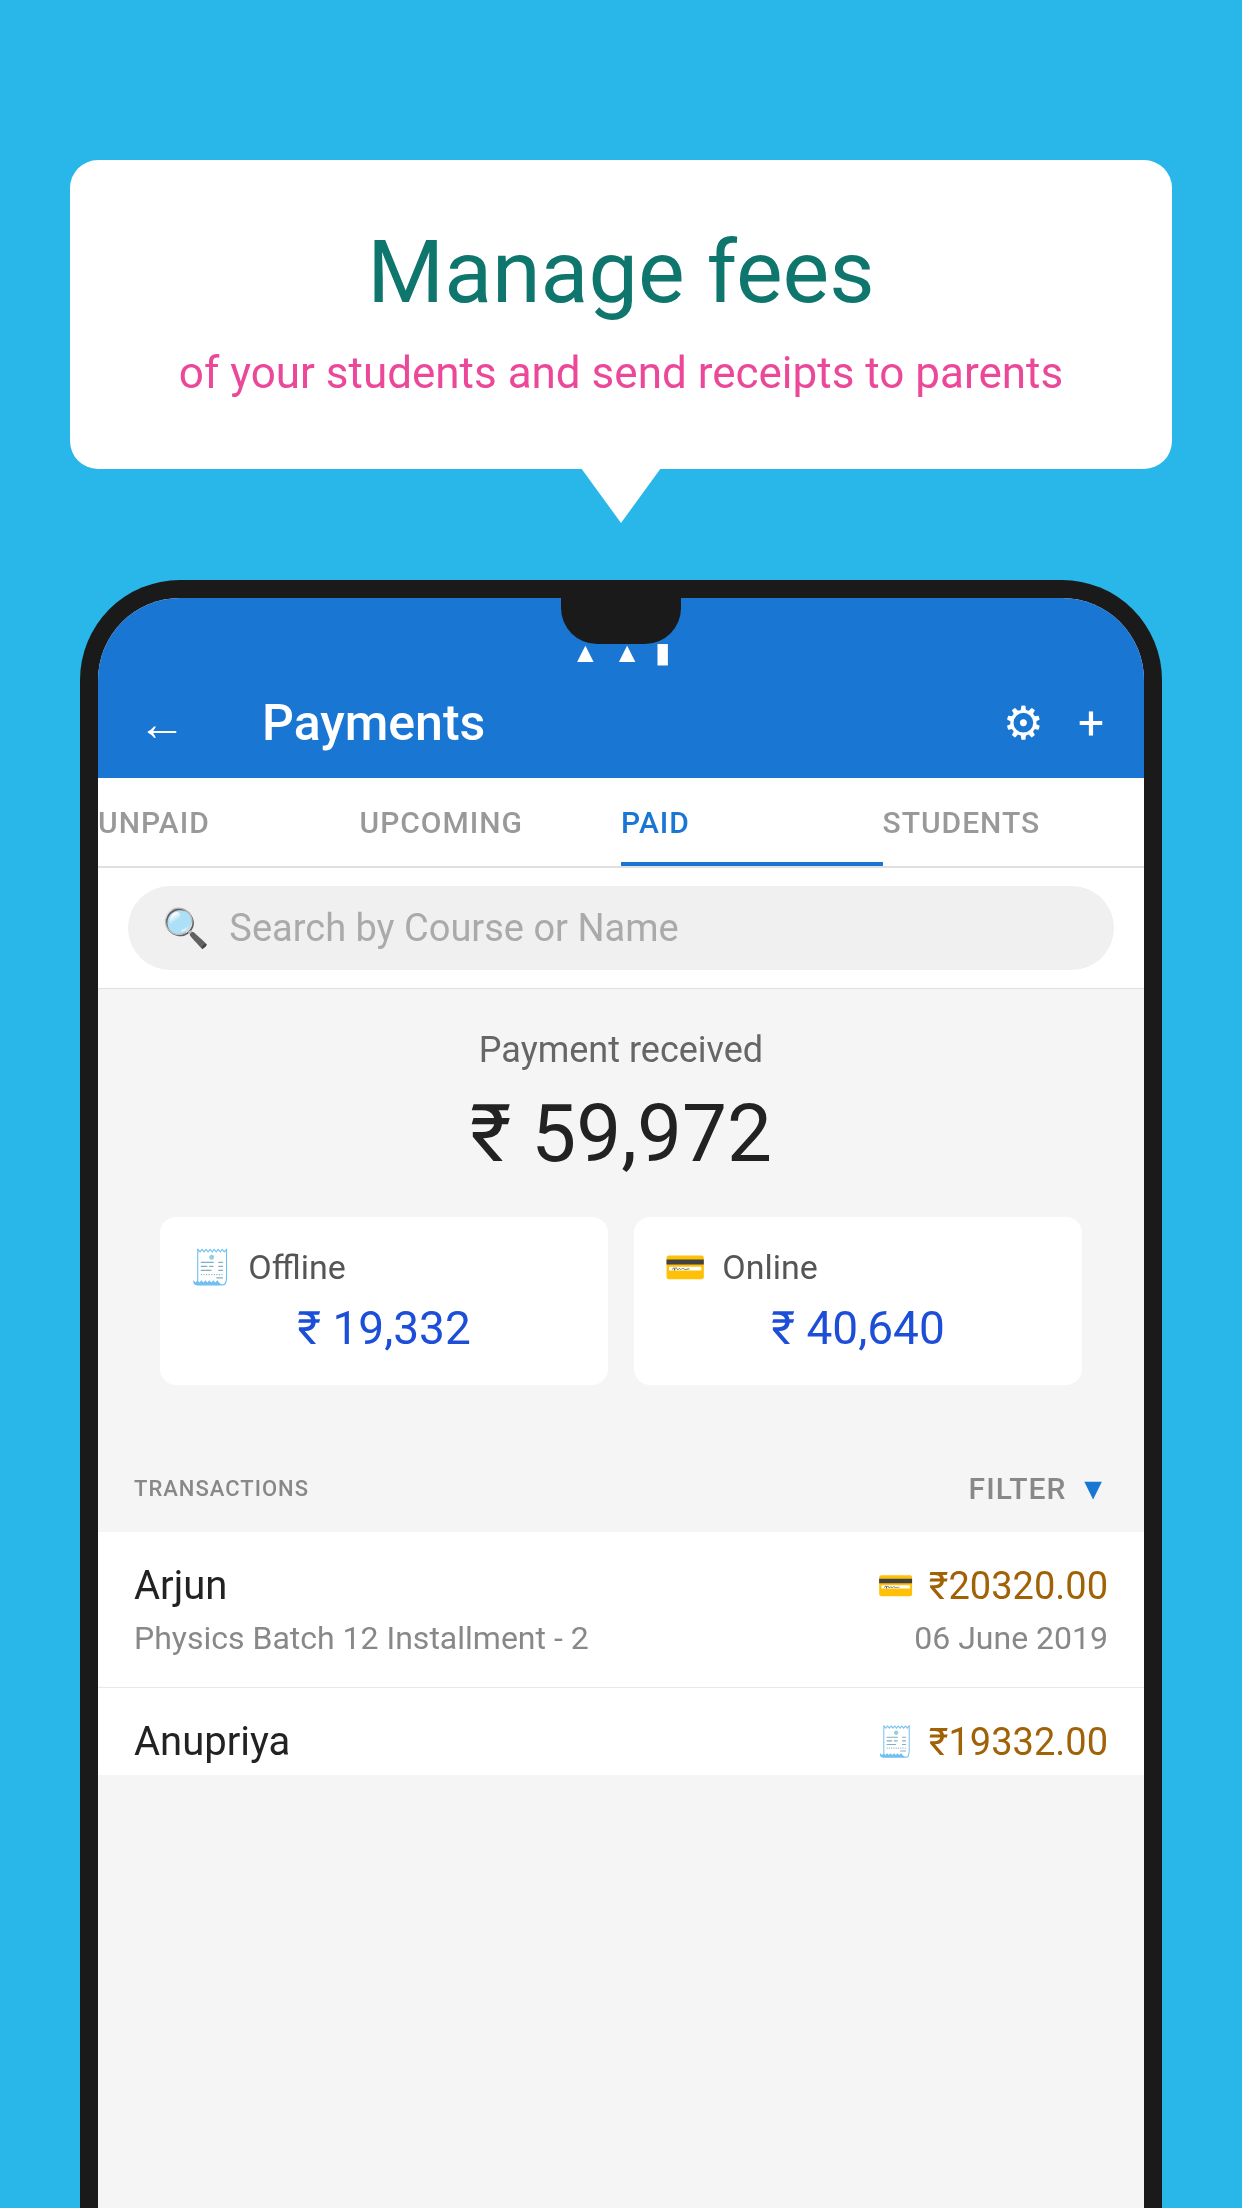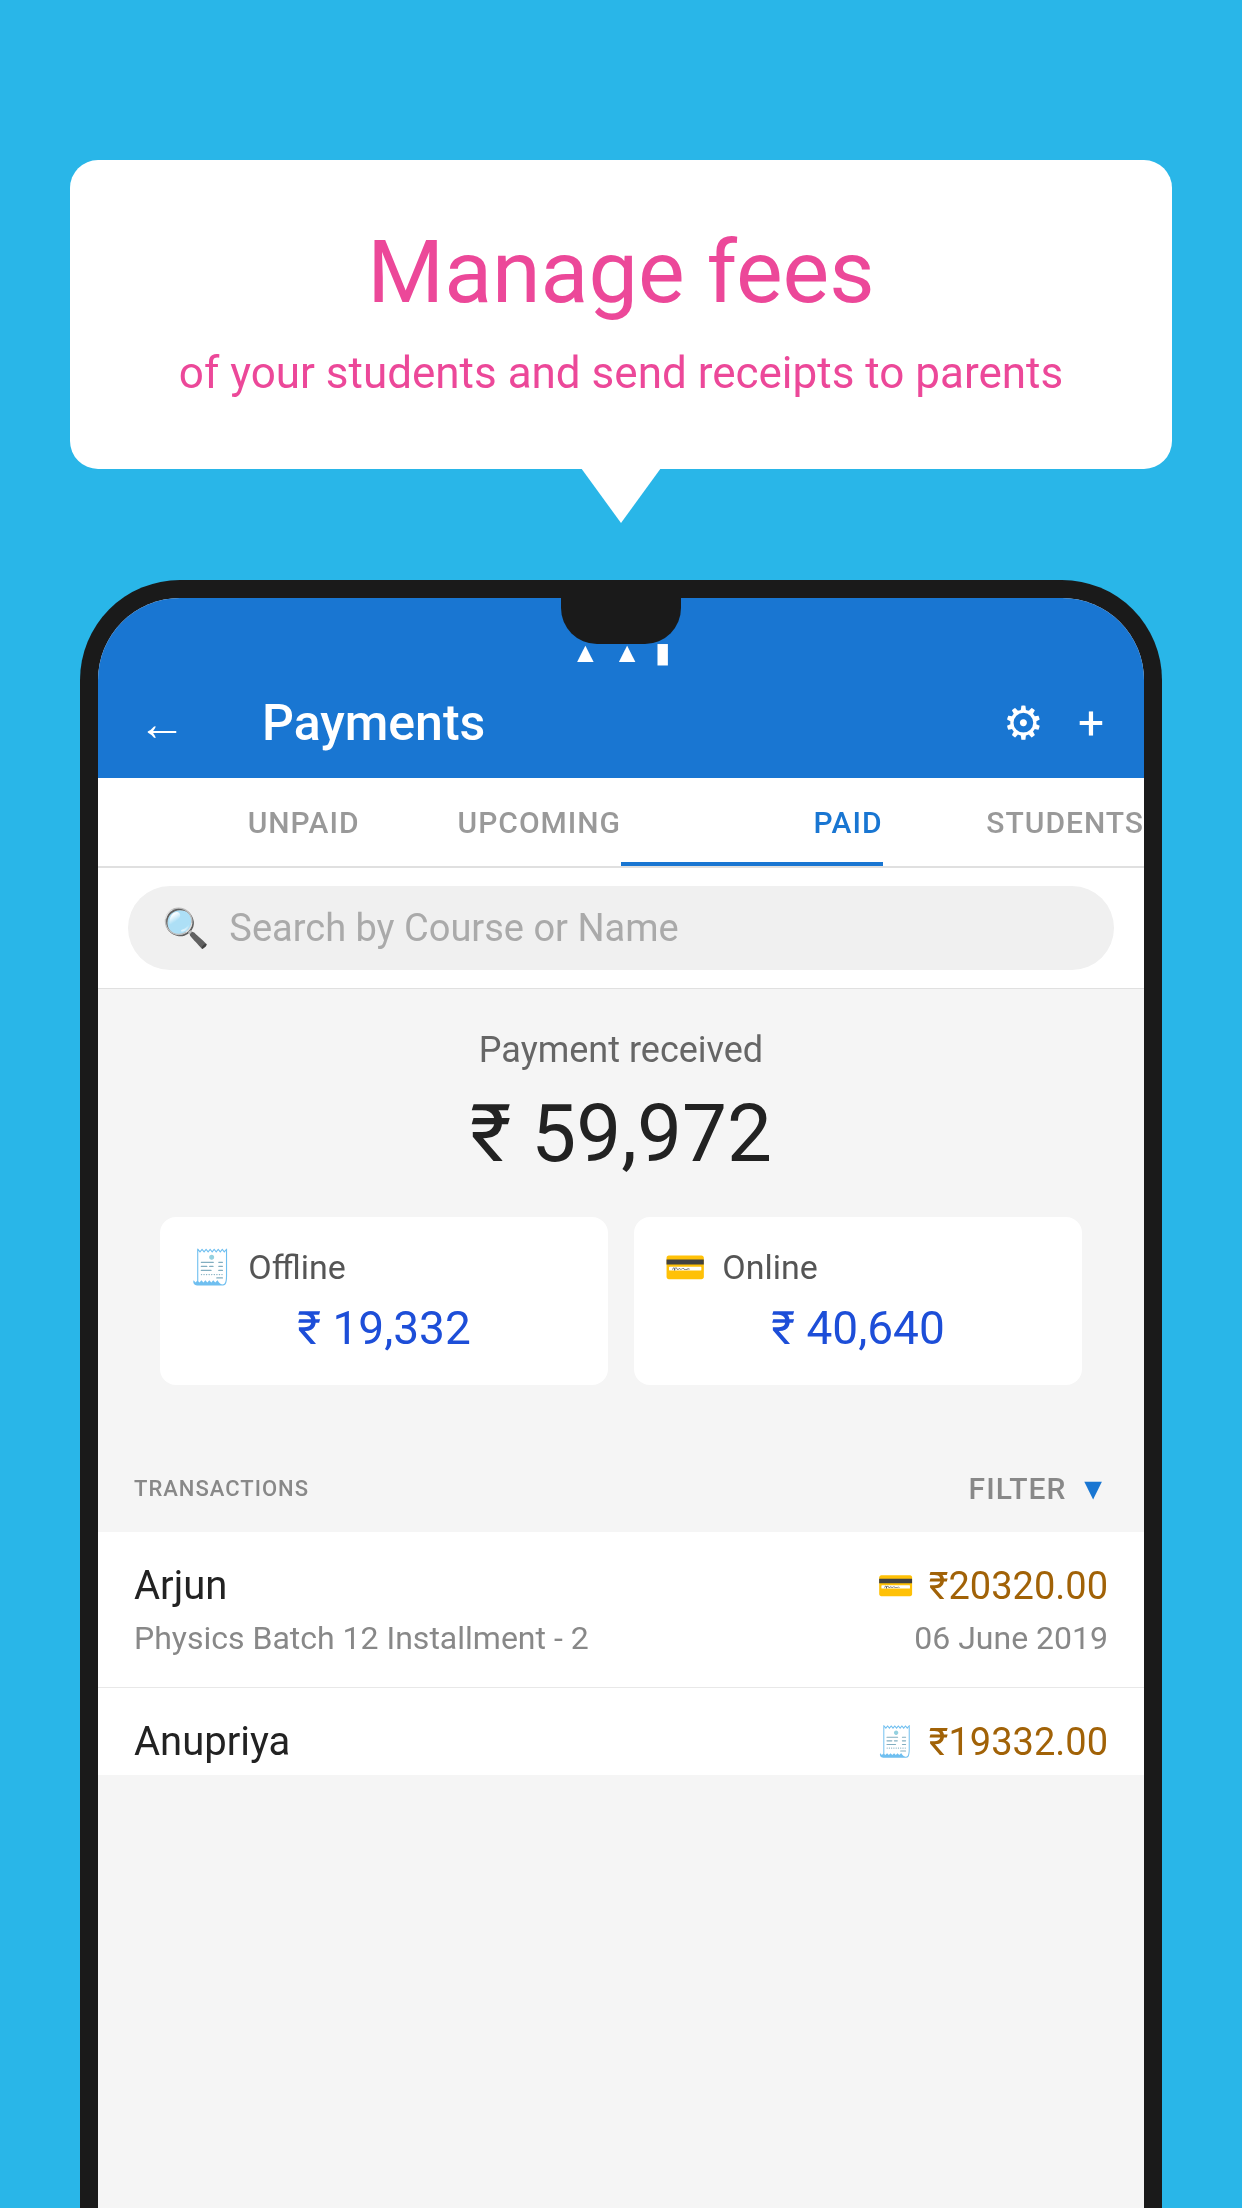--- a/index.html
+++ b/index.html
@@ -31,21 +31,21 @@
       left: 50%;
       transform: translateX(-50%);
       width: 0;
       height: 0;
       border-left: 40px solid transparent;
       border-right: 40px solid transparent;
       border-top: 55px solid white;
     }
     .bubble-title {
       font-size: 88px;
-      color: #ec4899;
+      color: #0f766e;
       font-weight: 400;
       margin-bottom: 24px;
     }
     .bubble-subtitle {
       font-size: 44px;
       color: #ec4899;
       font-weight: 400;
     }
 
     
@@ -144,21 +144,21 @@
     .tabs-bar {
       background: white;
       display: flex;
       height: 90px;
       border-bottom: 2px solid #e0e0e0;
     }
     .tab-item {
       flex: 1;
       display: flex;
       align-items: center;
-      justify-content: flex-end;
+      justify-content: flex-start;
       font-size: 30px;
       font-weight: 500;
       color: #999;
       letter-spacing: 1px;
       position: relative;
     }
     .tab-item.active {
       color: #1976d2;
     }
     .tab-item.active::after {

